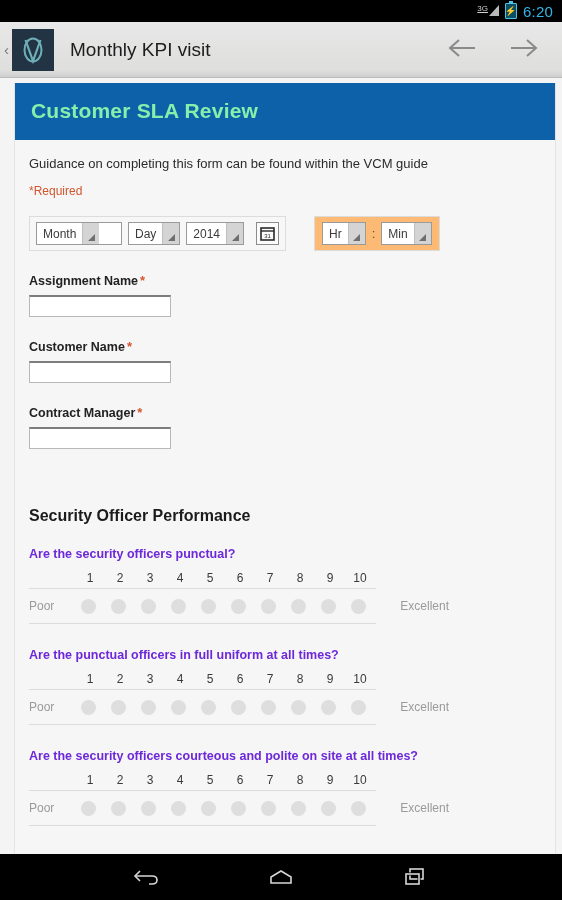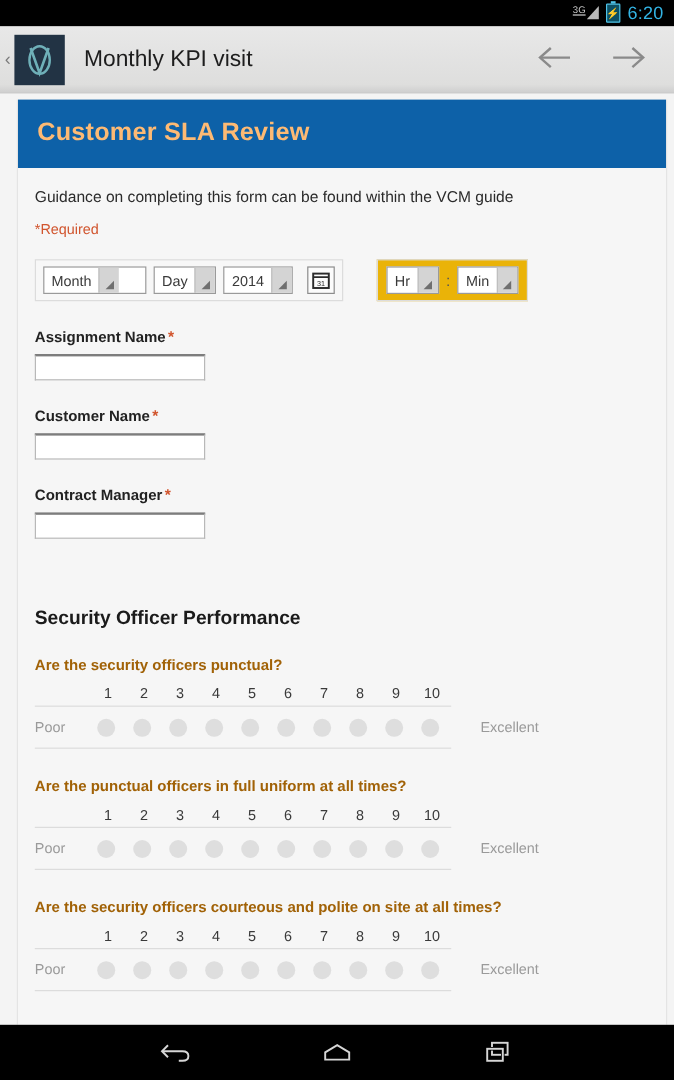--- a/index.html
+++ b/index.html
@@ -141,21 +141,21 @@
   .form-sheet {
     margin: 5px 6px 0 14px;
     background: #f6f6f6;
     border-left: 1px solid #e4e4e4;
     border-right: 1px solid #e4e4e4;
     min-height: 100%;
     box-sizing: border-box;
   }
   .form-banner {
     background: #0d61a8;
-    color: #fdba74;
+    color: #86efac;
     padding: 16px 16px 17px 16px;
     box-sizing: border-box;
   }
   .form-banner-title {
     font-size: 21px;
     font-weight: bold;
     letter-spacing: 0.2px;
   }
   .form-body {
     padding: 16px 14px 10px 14px;
@@ -193,21 +193,21 @@
   .date-group {
     border: 1px solid #dcdcdc;
     background: #f7f7f7;
     padding: 5px 6px;
     display: flex;
     align-items: center;
     gap: 6px;
   }
   .time-group {
     border: 1px solid #dcdcdc;
-    background: #eab308;
+    background: #fdba74;
     padding: 5px 7px;
     display: flex;
     align-items: center;
     gap: 4px;
     margin-left: 28px;
   }
   .selectish {
     background: #ffffff;
     border: 1px solid #9a9a9a;
     height: 21px;
@@ -277,21 +277,21 @@
     margin: 36px 0 22px 0;
   }
 
   
   .question {
     margin-bottom: 24px;
   }
   .q-text {
     font-size: 12.5px;
     font-weight: bold;
-    color: #a16207;
+    color: #6d28d9;
     margin-bottom: 10px;
   }
   .scale {
     width: 347px;
   }
   .scale-nums {
     display: flex;
     font-size: 12px;
     color: #3a3a3a;
     padding-left: 46px;

